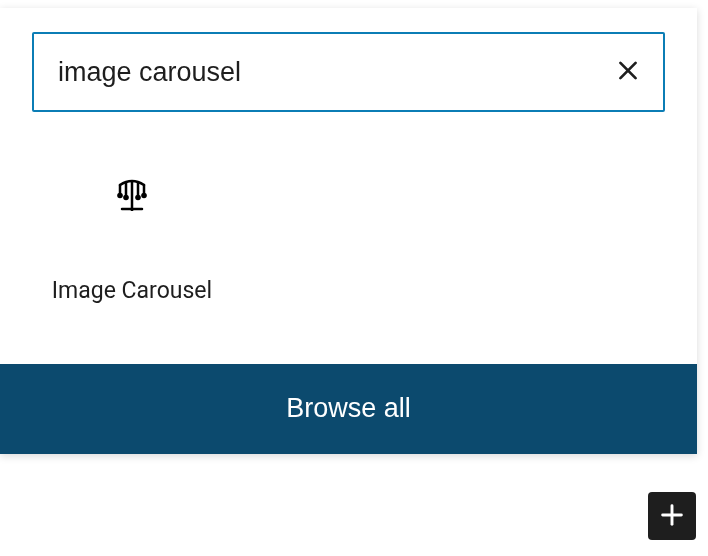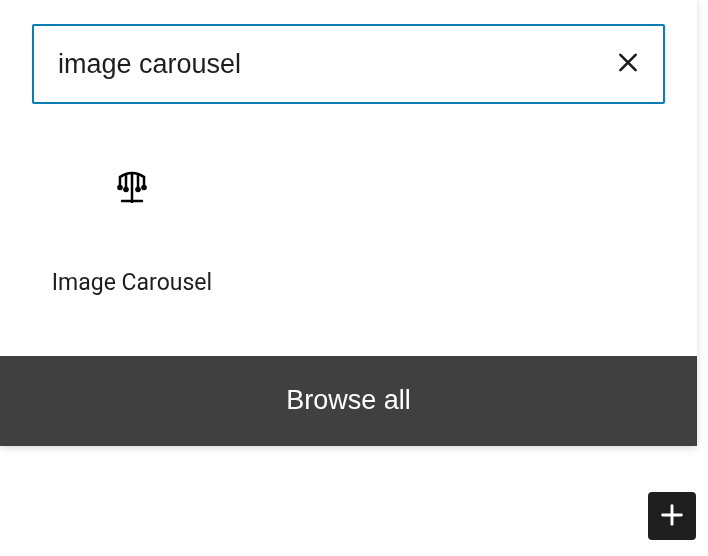--- a/index.html
+++ b/index.html
@@ -9,21 +9,21 @@
     }
     body {
       font-family: -apple-system, BlinkMacSystemFont, "Segoe UI", Roboto, Helvetica, Arial, sans-serif;
       background: #fff;
       width: 708px;
       height: 556px;
       position: relative;
     }
     .panel {
       position: absolute;
-      top: 0;
+      top: 8px;
       left: 0;
       width: 697px;
       background: #fff;
       box-shadow: 0 2px 8px rgba(0,0,0,0.15);
     }
     .search-wrapper {
       padding: 24px 32px 16px 32px;
     }
     .search-container {
       position: relative;
@@ -83,21 +83,21 @@
     .block-label {
       margin-top: 60px;
       font-size: 23px;
       text-align: center;
       line-height: 1.3;
       color: #1e1e1e;
     }
     .browse-all {
       width: 100%;
       height: 90px;
-      background: #404040;
+      background: #0c4a6e;
       color: #fff;
       border: none;
       font-size: 27px;
       cursor: pointer;
       display: flex;
       align-items: center;
       justify-content: center;
     }
     .add-button {
       position: absolute;

